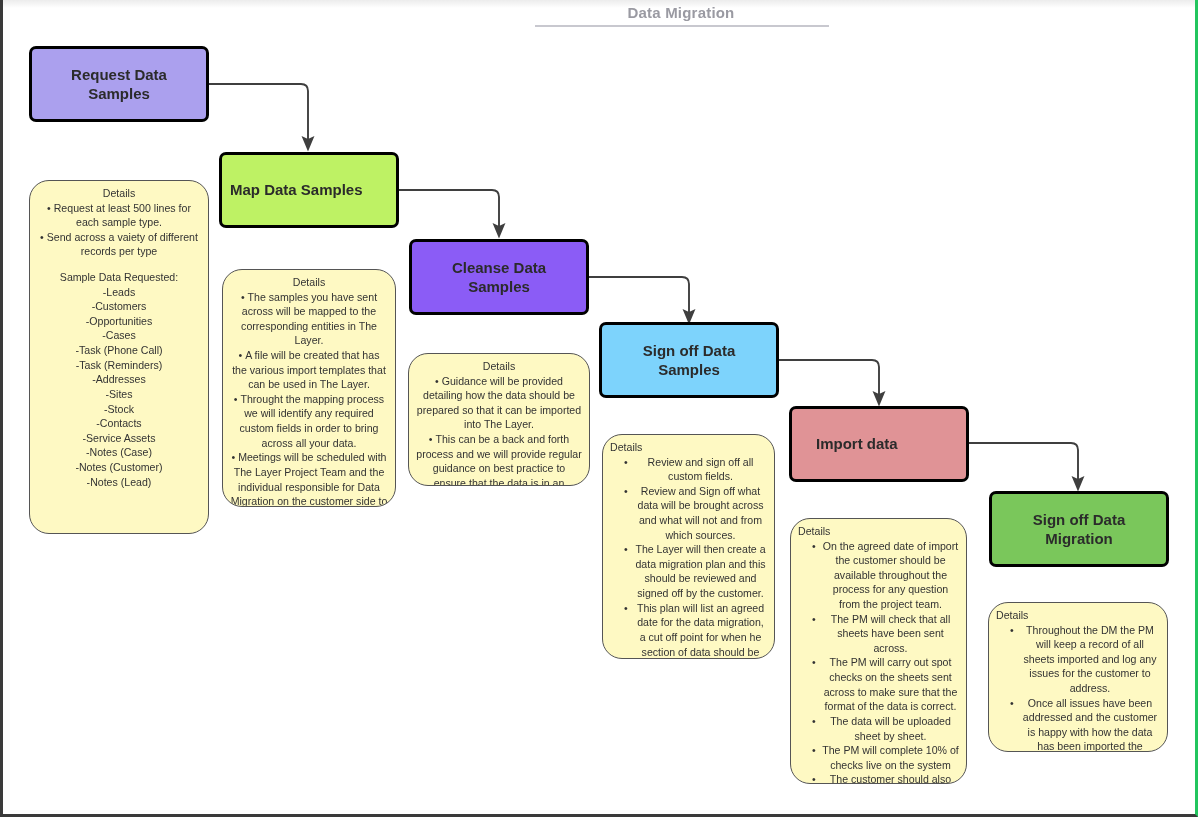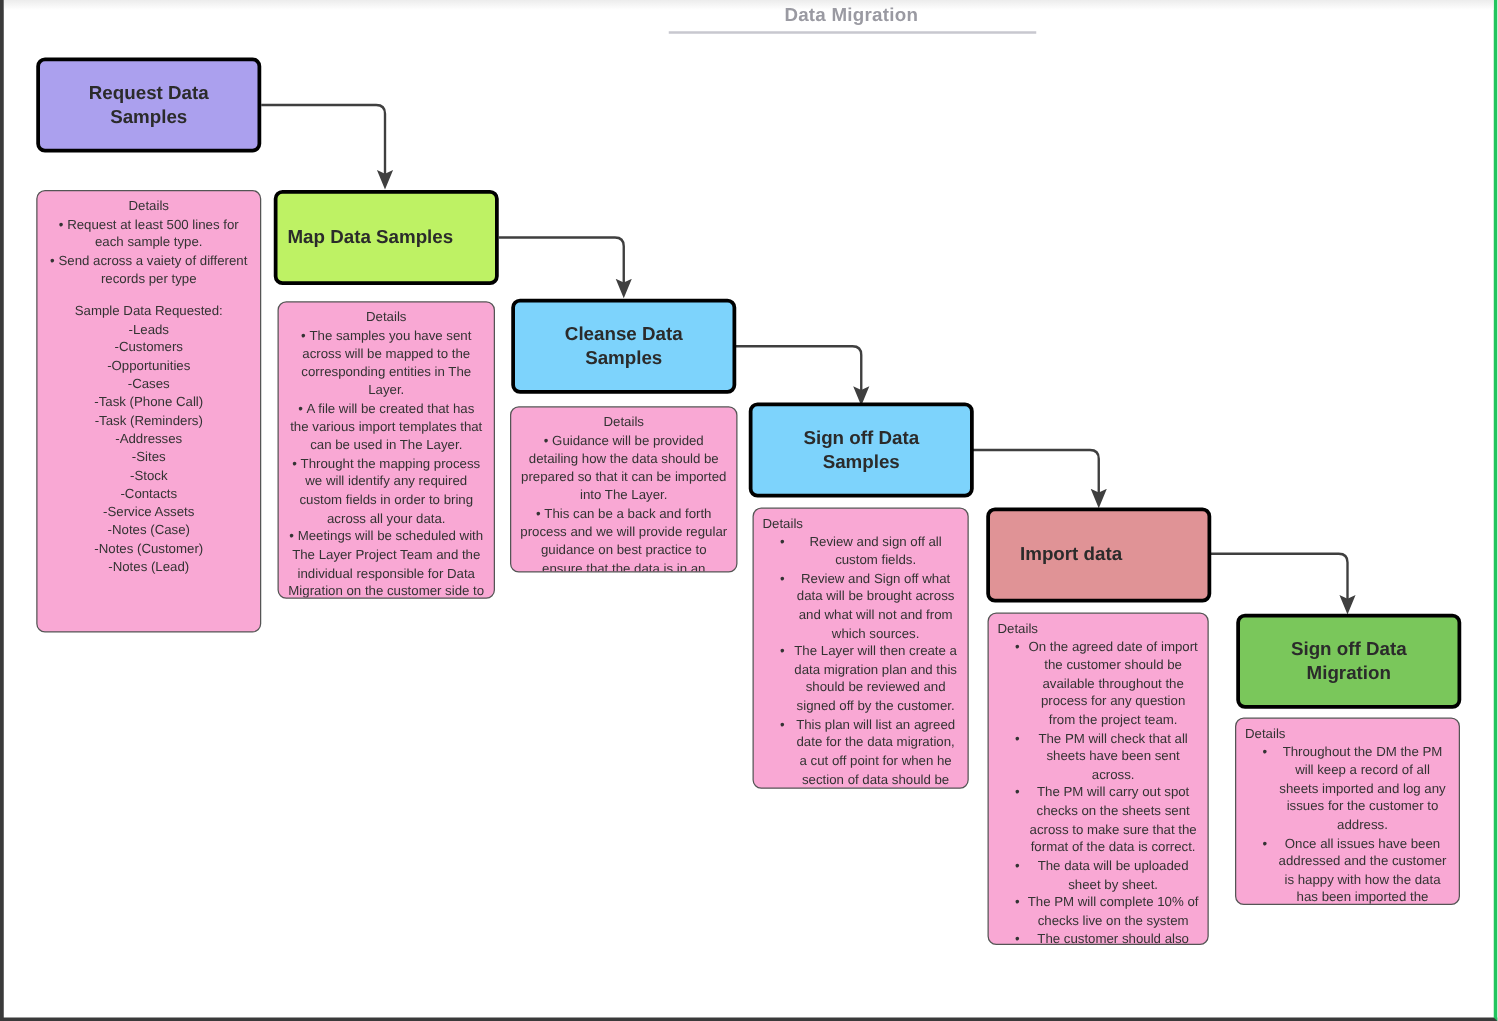--- a/index.html
+++ b/index.html
@@ -61,28 +61,29 @@
     font-weight: bold;
     color: #2b2b2b;
     line-height: 1.28;
     padding: 4px 8px;
   }
 
   
   .dbox {
     position: absolute;
     box-sizing: border-box;
-    background: #f9a8d4;
+    background: #fef9c3;
     border: 1.3px solid #555555;
-    border-radius: 7px;
+    border-radius: 20px;
     font-size: 10.6px;
     color: #333333;
     line-height: 1.38;
     padding: 5px 7px;
     overflow: hidden;
+    margin-top: 28px;
   }
   .dbox .dtitle {
     display: block;
   }
   .dbox.centered { text-align: center; }
   .dbox.centered .dtitle { text-align: center; }
   .dbox.lefted { text-align: left; }
   .dbox.lefted .dtitle { text-align: left; }
 
   .dbox ul {
@@ -145,21 +146,21 @@
   </svg>
 
   <div class="pbox" style="left:26px; top:46px; width:180px; height:76px; background:#aba0ee;">
     <span>Request Data Samples</span>
   </div>
 
   <div class="pbox" style="left:216px; top:152px; width:180px; height:76px; background:#bef264;">
     <span>Map Data Samples</span>
   </div>
 
-  <div class="pbox" style="left:406px; top:239px; width:180px; height:76px; background:#7dd3fc;">
+  <div class="pbox" style="left:406px; top:239px; width:180px; height:76px; background:#8b5cf6;">
     <span>Cleanse Data Samples</span>
   </div>
 
   <div class="pbox" style="left:596px; top:322px; width:180px; height:76px; background:#7dd3fc;">
     <span>Sign off Data Samples</span>
   </div>
 
   <div class="pbox" style="left:786px; top:406px; width:180px; height:76px; background:#e09396;padding-left:24px;">
     <span>Import data</span>
   </div>

